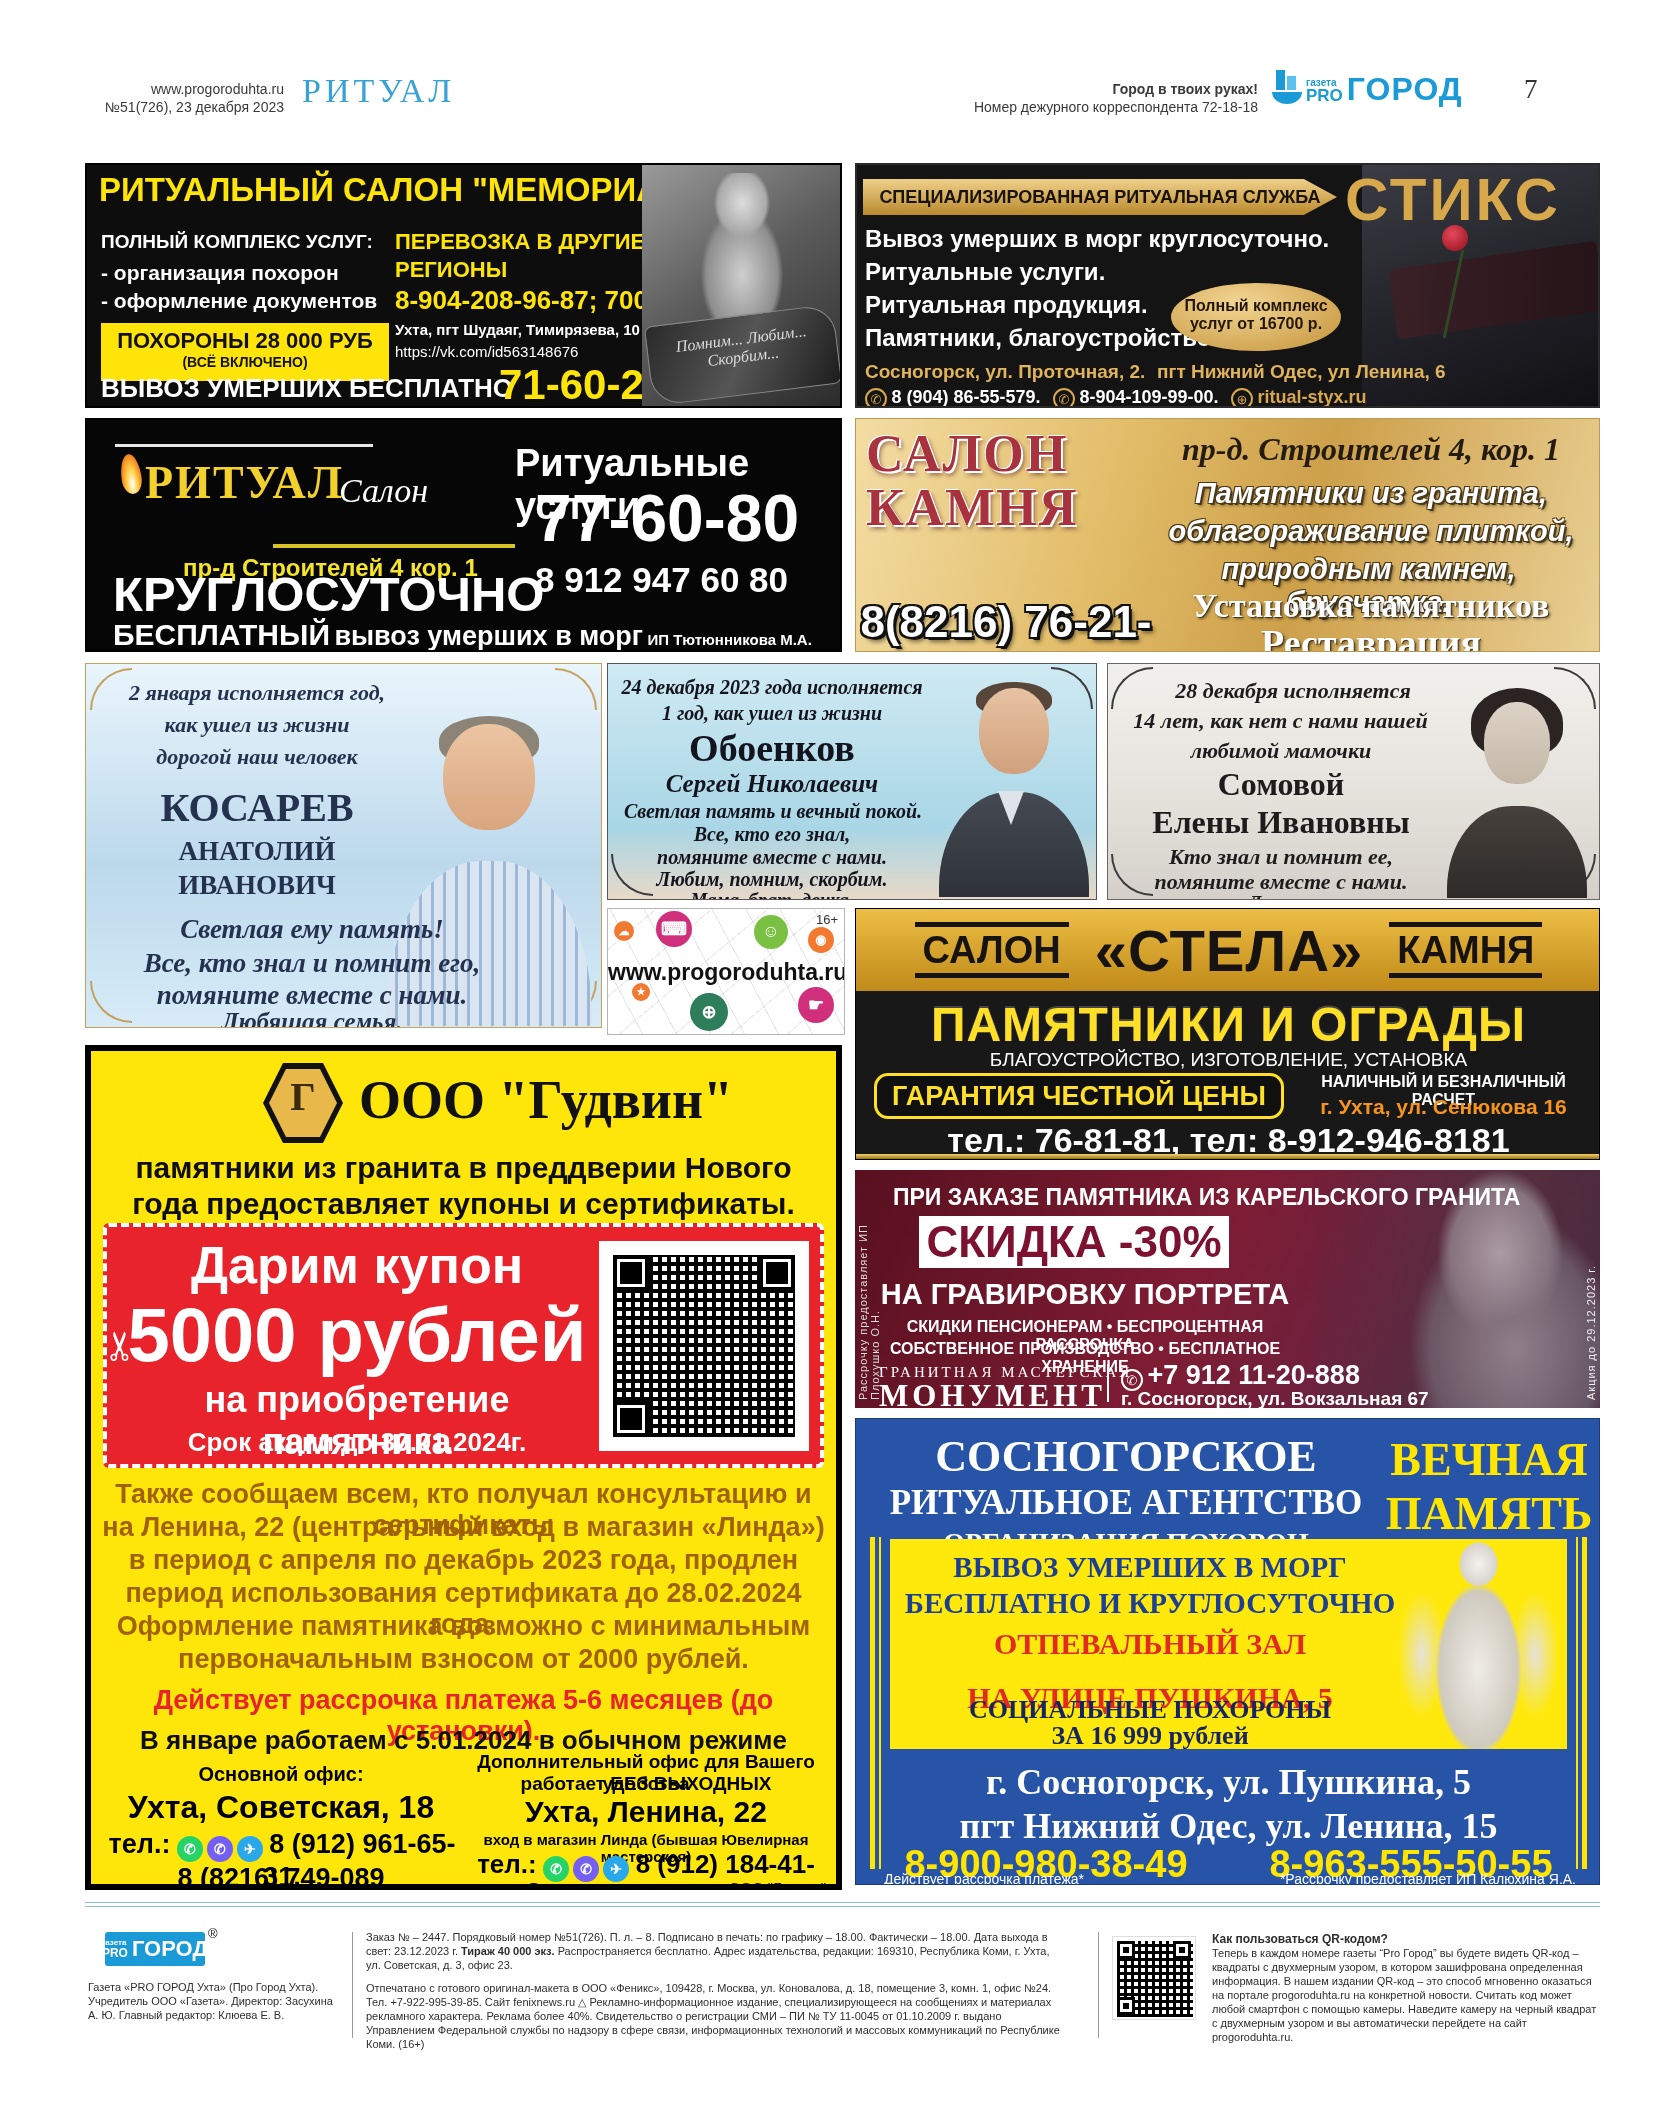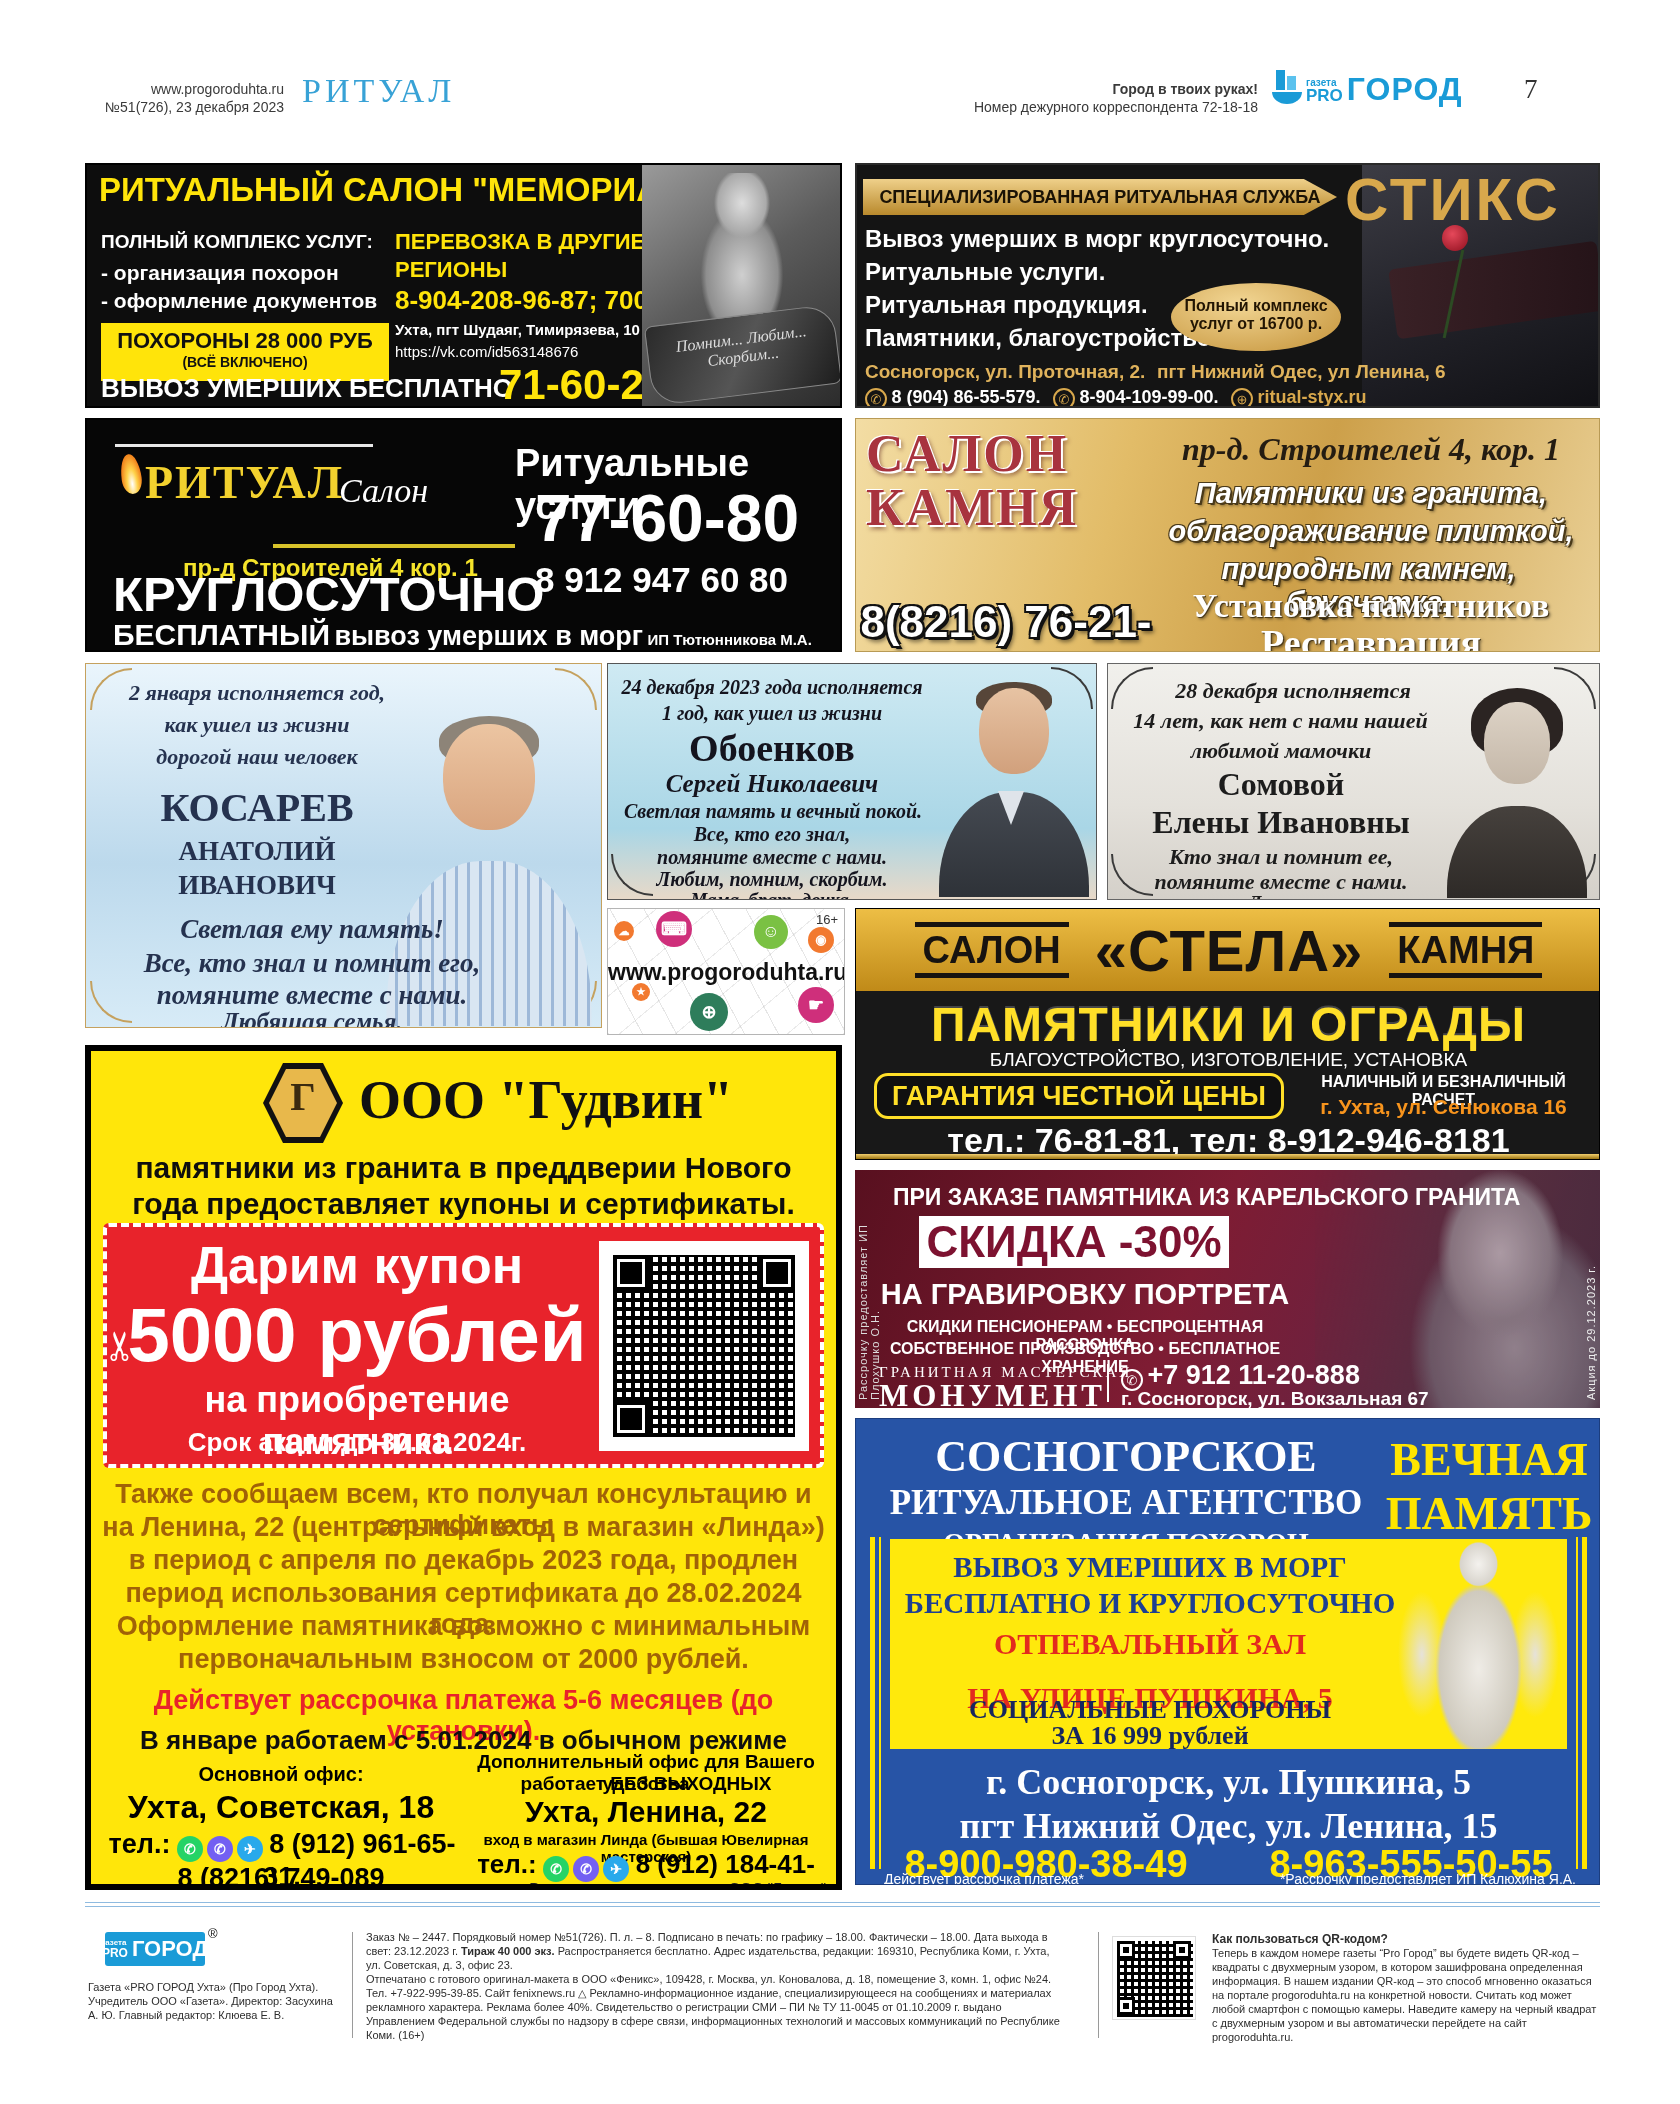--- a/index.html
+++ b/index.html
@@ -457,21 +457,21 @@
       <div style="color:#fff; font-size:12px; font-weight:bold; line-height:12px;">PRO</div>
     </div>
     <div style="color:#fff; font-size:22px; font-weight:bold;">ГОРОД</div>
   </div>
   <div class="abs" style="left:208px; top:1926px; font-size:13px; color:#111;">®</div>
   <div class="abs ft-small" style="left:88px; top:1980px; width:258px;">Газета «PRO ГОРОД Ухта» (Про Город Ухта). Учредитель ООО «Газета». Директор: Засухина А. Ю. Главный редактор: Клюева Е. В.</div>
 
   <div class="vline" style="left:352px; top:1932px; height:106px;"></div>
 
   <div class="abs" style="left:366px; top:1930px; width:700px;">
-    <div class="ft-small" style=""><span>Заказ № – 2447. Порядковый номер №51(726). П. л. – 8. Подписано в печать: по графику – 18.00. Фактически – 18.00. Дата выхода в свет: 23.12.2023 г. </span><span class="b">Тираж 40 000 экз.</span><span> Распространяется бесплатно. Адрес издательства, редакции: 169310, Республика Коми, г. Ухта, ул. Советская, д. 3, офис 23.</span></div>
+    <div class="ft-small" style="margin-bottom:9px;"><span>Заказ № – 2447. Порядковый номер №51(726). П. л. – 8. Подписано в печать: по графику – 18.00. Фактически – 18.00. Дата выхода в свет: 23.12.2023 г. </span><span class="b">Тираж 40 000 экз.</span><span> Распространяется бесплатно. Адрес издательства, редакции: 169310, Республика Коми, г. Ухта, ул. Советская, д. 3, офис 23.</span></div>
     <div class="ft-small">Отпечатано с готового оригинал-макета в ООО «Феникс», 109428, г. Москва, ул. Коновалова, д. 18, помещение 3, комн. 1, офис №24. Тел. +7-922-995-39-85. Сайт fenixnews.ru △ Рекламно-информационное издание, специализирующееся на сообщениях и материалах рекламного характера. Реклама более 40%. Свидетельство о регистрации СМИ – ПИ № ТУ 11-0045 от 01.10.2009 г. выдано Управлением Федеральной службы по надзору в сфере связи, информационных технологий и массовых коммуникаций по Республике Коми. (16+)</div>
   </div>
 
   <div class="vline" style="left:1098px; top:1932px; height:106px;"></div>
 
   <div class="qrbox abs" style="left:1112px; top:1936px; width:84px; height:84px; border:1px solid #ddd;">
     <div class="qrpat" style="left:4px; top:4px; width:76px; height:76px; background-image:repeating-linear-gradient(0deg,#000 0 3px,transparent 3px 7px),repeating-linear-gradient(90deg,#000 0 3px,transparent 3px 7px);"></div>
     <div class="fs" style="left:4px; top:4px; width:18px; height:18px; border-width:3px;"></div>
     <div class="fs" style="right:4px; top:4px; width:18px; height:18px; border-width:3px;"></div>
     <div class="fs" style="left:4px; bottom:4px; width:18px; height:18px; border-width:3px;"></div>

